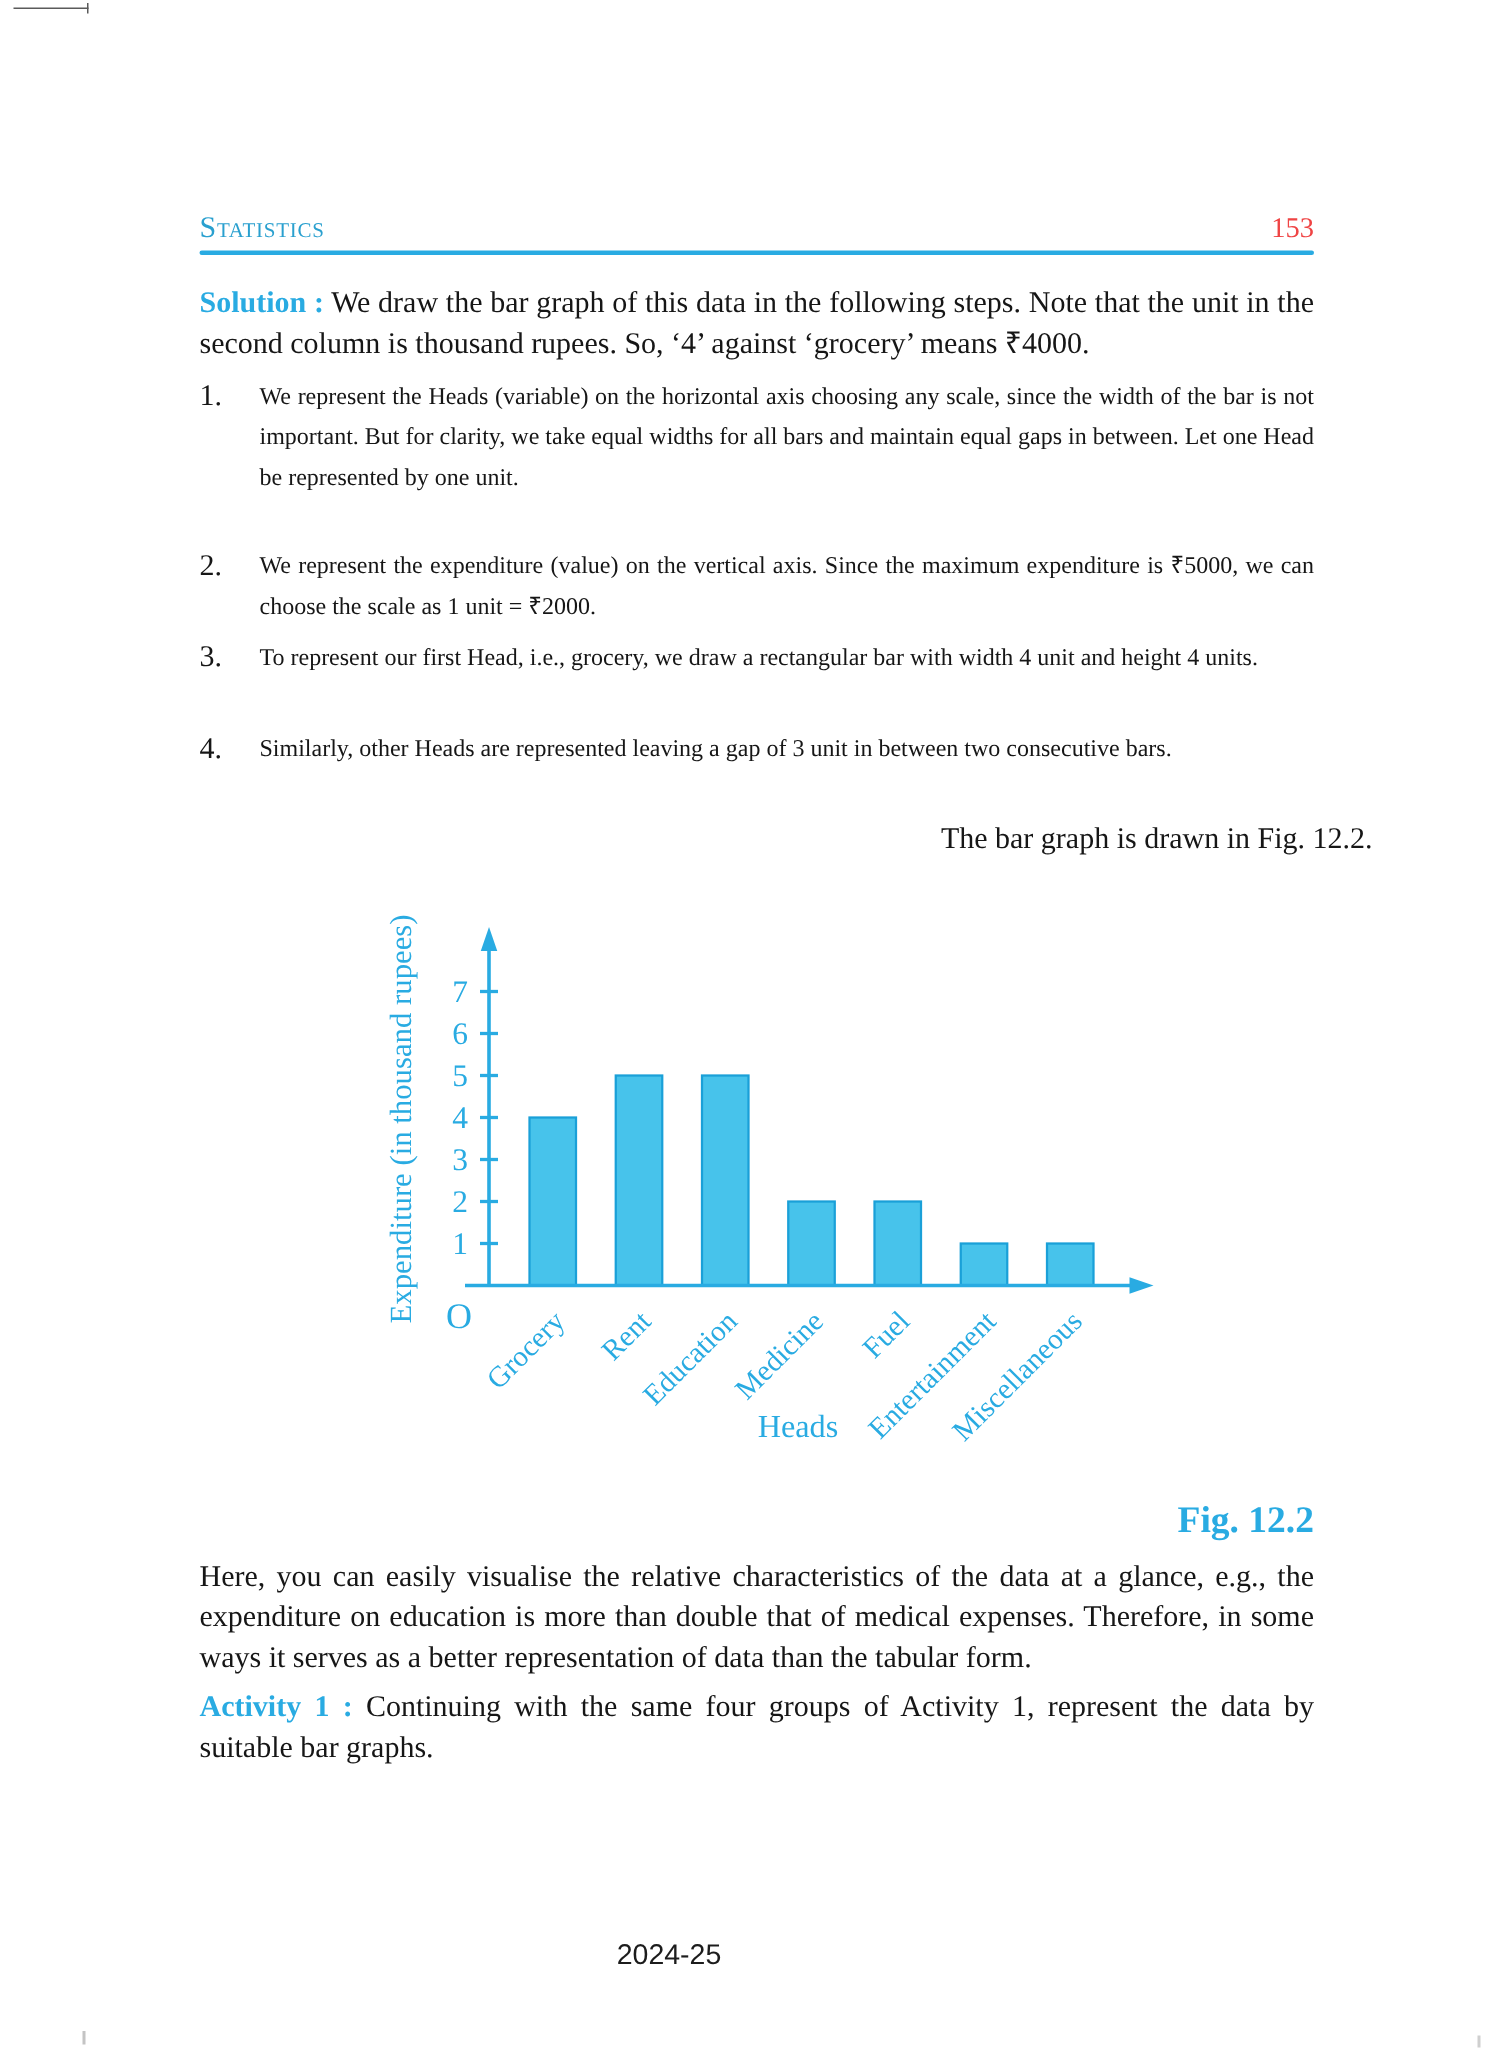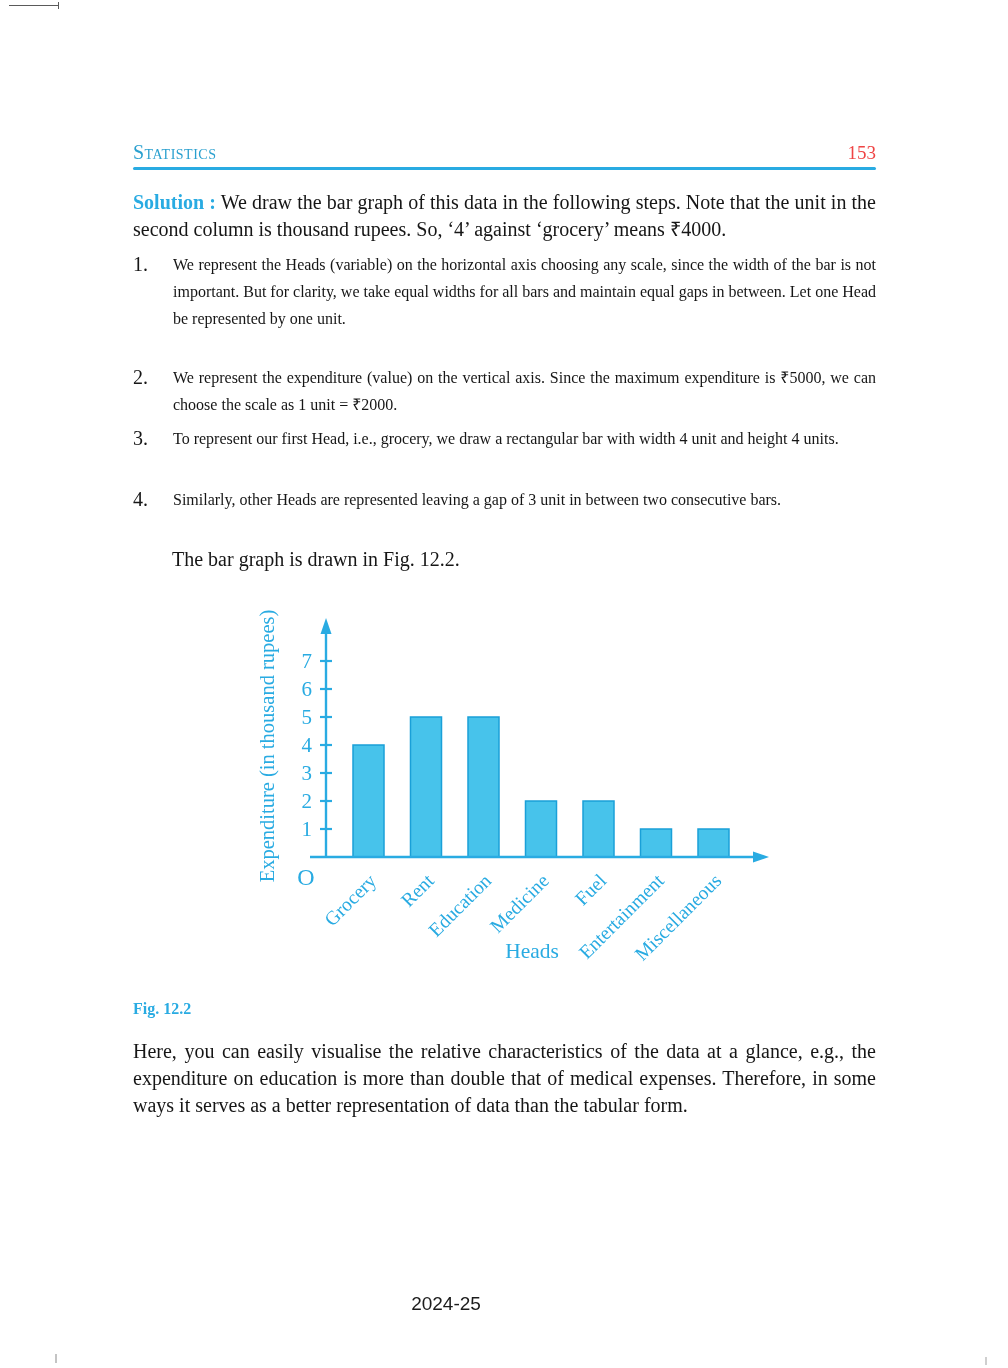--- a/index.html
+++ b/index.html
@@ -13,25 +13,25 @@
   .lead { color:#29abe2; font-weight:bold; }
   
   .header-row { top:141px; display:flex; justify-content:space-between; align-items:baseline; }
   .header-title { font-variant:small-caps; font-size:20px; letter-spacing:0.5px; color:#2aa0cf; }
   .header-page { font-size:19px; color:#ef4444; }
   .header-rule { top:167px; height:3px; background:#29abe2; border-radius:2px; }
   
   .step { display:flex; }
   .step-num { flex:none; width:40px; font-size:20px; line-height:27px; }
   .step-text { flex:1; font-size:16px; line-height:27px; text-align:justify; }
-  .note-line { padding-left:39px; text-align:left; }
+  .note-line { padding-left:39px; text-align:right; }
   
   #chart-svg { position:absolute; left:248px; top:598px; }
   #chart-svg text { font-family:"Liberation Serif", serif; }
-  .fig-caption { top:1000px; text-align:left; font-weight:bold; font-size:16px; color:#29abe2; }
+  .fig-caption { top:1000px; text-align:right; font-weight:bold; font-size:25px; color:#29abe2; }
   
   .indent-first { text-indent:39px; }
   .footer { top:1293px; left:0; width:892px; text-align:center;
     font-family:"Liberation Sans", sans-serif; font-size:19px; color:#1c1c1c; }
   
   .crop-tl { left:9px; top:5px; width:50px; height:1px; background:#5a5a5a; }
   .crop-tl::after { content:""; position:absolute; right:0; top:-3px; width:1px; height:7px; background:#5a5a5a; }
   .crop-bl { left:55px; top:1354px; width:2px; height:9px; background:#c4c4c4; }
   .crop-br { left:985px; top:1357px; width:2px; height:8px; background:#cfcfcf; }
 </style>
@@ -112,17 +112,21 @@
       <text x="64" y="70" text-anchor="end" fill="#29abe2" font-size="21">7</text>
       <text x="58" y="287" text-anchor="middle" fill="#29abe2" font-size="24">O</text>
       <text x="26" y="148" text-anchor="middle" fill="#29abe2" font-size="20.5" transform="rotate(-90 26 148)">Expenditure (in thousand rupees)</text>
       <text x="284" y="360" text-anchor="middle" fill="#29abe2" font-size="21.5">Heads</text>
     </svg>
 
   <div class="abs content-col fig-caption">Fig. 12.2</div>
 
   <p class="abs content-col body-text" style="top:1038px">Here, you can easily visualise the relative characteristics of the data at a glance, e.g., the expenditure on education is more than double that of medical expenses. Therefore, in some ways it serves as a better representation of data than the tabular form.</p>
 
+  <p class="abs content-col body-text" style="top:1125px">
+    <span class="lead">Activity 1 :</span>
+    <span>Continuing with the same four groups of Activity 1, represent the data by suitable bar graphs.</span>
+  </p>
 
 
   <div class="abs footer">2024-25</div>
 
 </div>
 
 </body></html>

